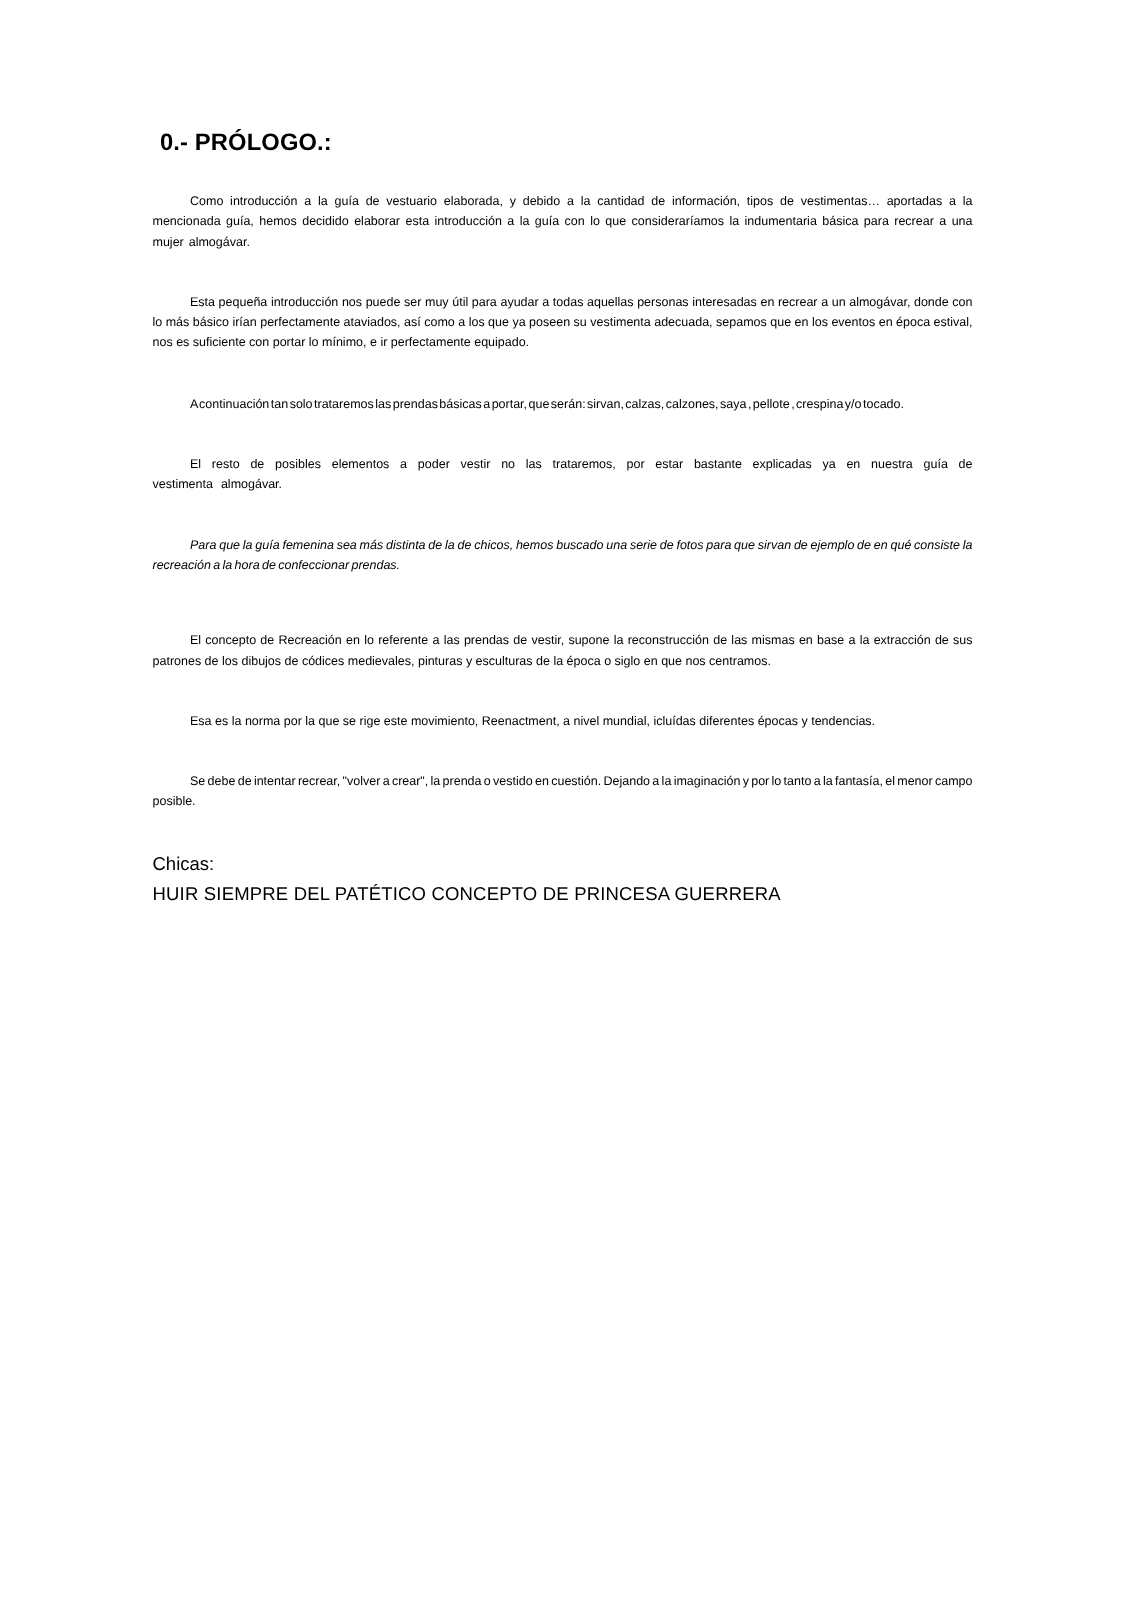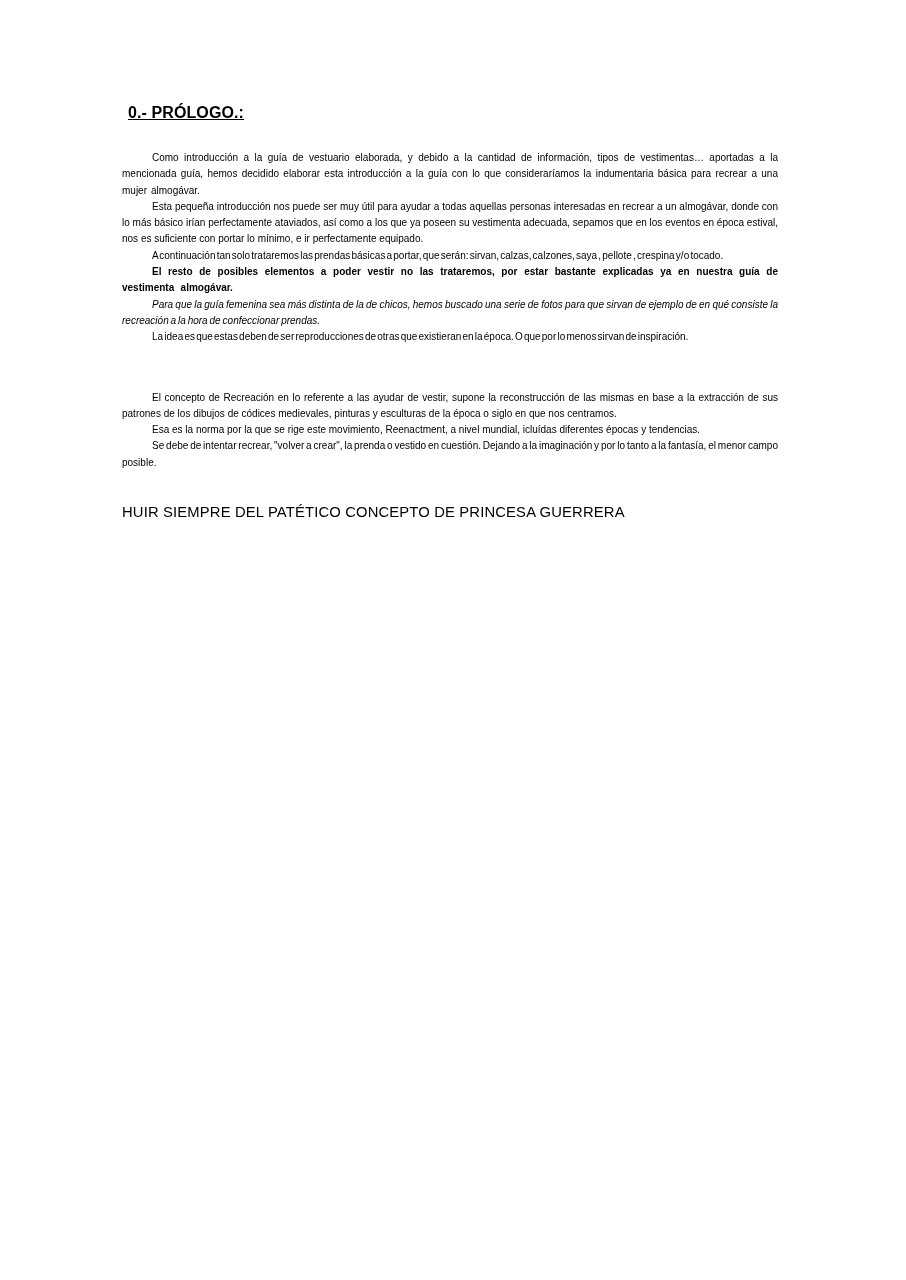--- a/index.html
+++ b/index.html
@@ -20,44 +20,43 @@
     box-sizing: border-box;
     overflow: hidden;
   }
   .content {
     position: absolute;
     left: 122px;
     top: 104px;
     width: 656px;
   }
   .doc-title {
-    font-size: 16px;
+    font-size: 19px;
     font-weight: bold;
-    text-decoration: underline;
     letter-spacing: 0.1px;
     margin: 0 0 0 6px;
   }
   .para {
     font-size: 10px;
     line-height: 1.63;
     text-align: justify;
     margin: 0;
     text-indent: 30px;
     -webkit-hyphens: none;
     hyphens: none;
   }
   .para + .para {
-    margin-top: 0;
+    margin-top: 32px;
   }
   .gap-after-title { height: 28px; }
   .section-gap { height: 44px; }
   .tight { word-spacing: -1.6px; }
   .tight2 { word-spacing: -0.9px; font-style: italic; }
   .loose { word-spacing: 1.2px; }
-  .wide { word-spacing: 3.6px; font-weight: bold; }
+  .wide { word-spacing: 3.6px; }
   .closing {
     margin-top: 30px;
   }
   .closing-line {
     font-size: 14.8px;
     line-height: 1.62;
     text-align: left;
     margin: 0;
   }
   .closing-line.upper {
@@ -72,26 +71,26 @@
 
     <h1 class="doc-title">0.- PRÓLOGO.:</h1>
 
     <div class="gap-after-title"></div>
 
     <p class="para loose">Como introducción a la guía de vestuario elaborada, y debido a la cantidad de información, tipos de vestimentas… aportadas a la mencionada guía, hemos decidido elaborar esta introducción a la guía con lo que consideraríamos la indumentaria básica para recrear a una mujer almogávar.</p>
     <p class="para">Esta pequeña introducción nos puede ser muy útil para ayudar a todas aquellas personas interesadas en recrear a un almogávar, donde con lo más básico irían perfectamente ataviados, así como a los que ya poseen su vestimenta adecuada, sepamos que en los eventos en época estival, nos es suficiente con portar lo mínimo, e ir perfectamente equipado.</p>
     <p class="para tight">A continuación tan solo trataremos las prendas básicas a portar, que serán: sirvan, calzas, calzones, saya , pellote , crespina y/o tocado.</p>
     <p class="para wide">El resto de posibles elementos a poder vestir no las trataremos, por estar bastante explicadas ya en nuestra guía de vestimenta almogávar.</p>
     <p class="para tight2">Para que la guía femenina sea más distinta de la de chicos, hemos  buscado una serie de fotos para que sirvan de ejemplo de en qué consiste la recreación a la hora de confeccionar prendas.</p>
-    <p class="para tight">La idea es que estas deben de ser reproducciones de otras que existieran en la época. O que por lo menos sirvan de inspiración.</p>
 
     <div class="section-gap"></div>
 
-    <p class="para">El concepto de Recreación en lo referente a las ayudar de vestir, supone la reconstrucción de las mismas en base a la extracción de sus patrones de los dibujos de códices medievales, pinturas y esculturas de la época o siglo en que nos centramos.</p>
+    <p class="para">El concepto de Recreación en lo referente a las prendas de vestir, supone la reconstrucción de las mismas en base a la extracción de sus patrones de los dibujos de códices medievales, pinturas y esculturas de la época o siglo en que nos centramos.</p>
     <p class="para">Esa es la norma por la que se rige este movimiento, Reenactment, a nivel mundial, icluídas diferentes épocas y tendencias.</p>
     <p class="para tight">Se debe de intentar recrear, "volver a crear", la prenda o vestido en cuestión. Dejando a la imaginación y por lo tanto a la fantasía, el menor campo posible.</p>
 
     <div class="closing">
+      <p class="closing-line">Chicas:</p>
       <p class="closing-line upper">HUIR SIEMPRE DEL PATÉTICO CONCEPTO DE PRINCESA GUERRERA</p>
     </div>
 
   </div>
 </div>
 
 </body></html>

